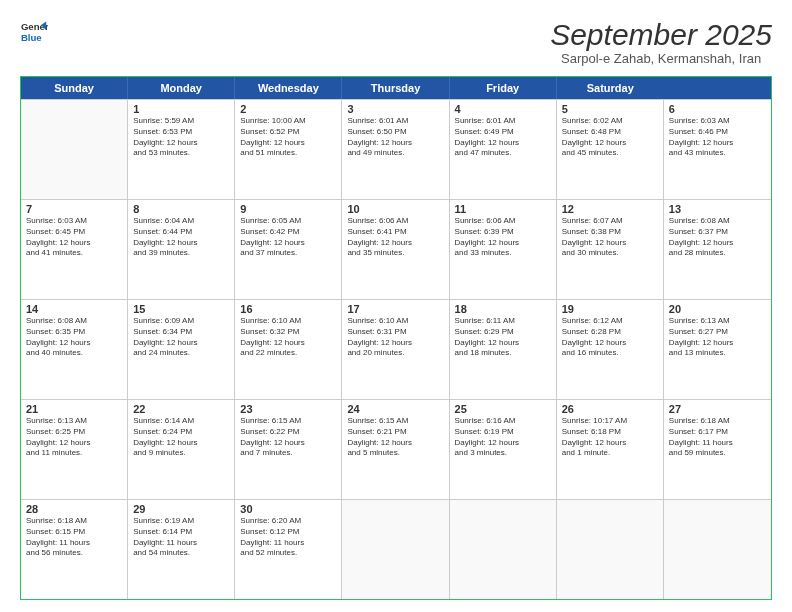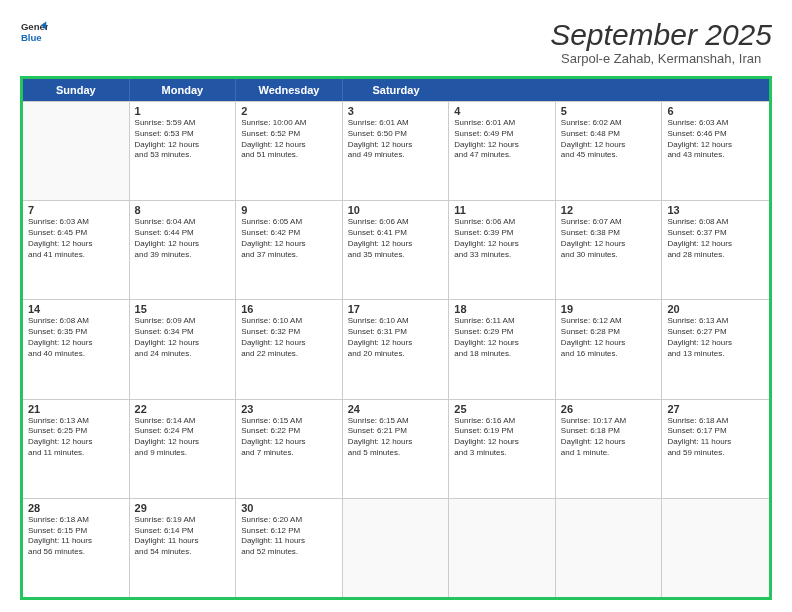--- a/index.html
+++ b/index.html
@@ -44,21 +44,21 @@
     }
     .subtitle {
       font-size: 13px;
       color: #555;
       text-align: center;
     }
     .calendar {
       flex: 1;
       display: flex;
       flex-direction: column;
-      border: 3px solid #22c55e;
+      border: 1px solid #22c55e;
       justify-content: center;
     }
     .cal-header {
       display: grid;
       grid-template-columns: repeat(7, 1fr);
       background: #2255a4;
     }
     .cal-header-cell {
       color: #fff;
       font-size: 11px;
@@ -120,20 +120,22 @@
       <div class="month-title">September 2025</div>
       <div class="subtitle">Sarpol-e Zahab, Kermanshah, Iran</div>
     </div>
   </div>
 
   <div class="calendar">
     <div class="cal-header">
     <div class="cal-header-cell">Sunday</div>
         <div class="cal-header-cell">Monday</div>
         <div class="cal-header-cell">Wednesday</div>
+        <div class="cal-header-cell">Thursday</div>
+        <div class="cal-header-cell">Friday</div>
         <div class="cal-header-cell">Saturday</div>
       </div>
     <div class="cal-body">
     <div class="cal-row">
           <div class="cal-cell empty"></div>
           <div class="cal-cell">
             <span class="day-num">1</span>
             <span class="cell-line">Sunrise: 5:59 AM</span>
             <span class="cell-line">Sunset: 6:53 PM</span>
             <span class="cell-line">Daylight: 12 hours</span>

